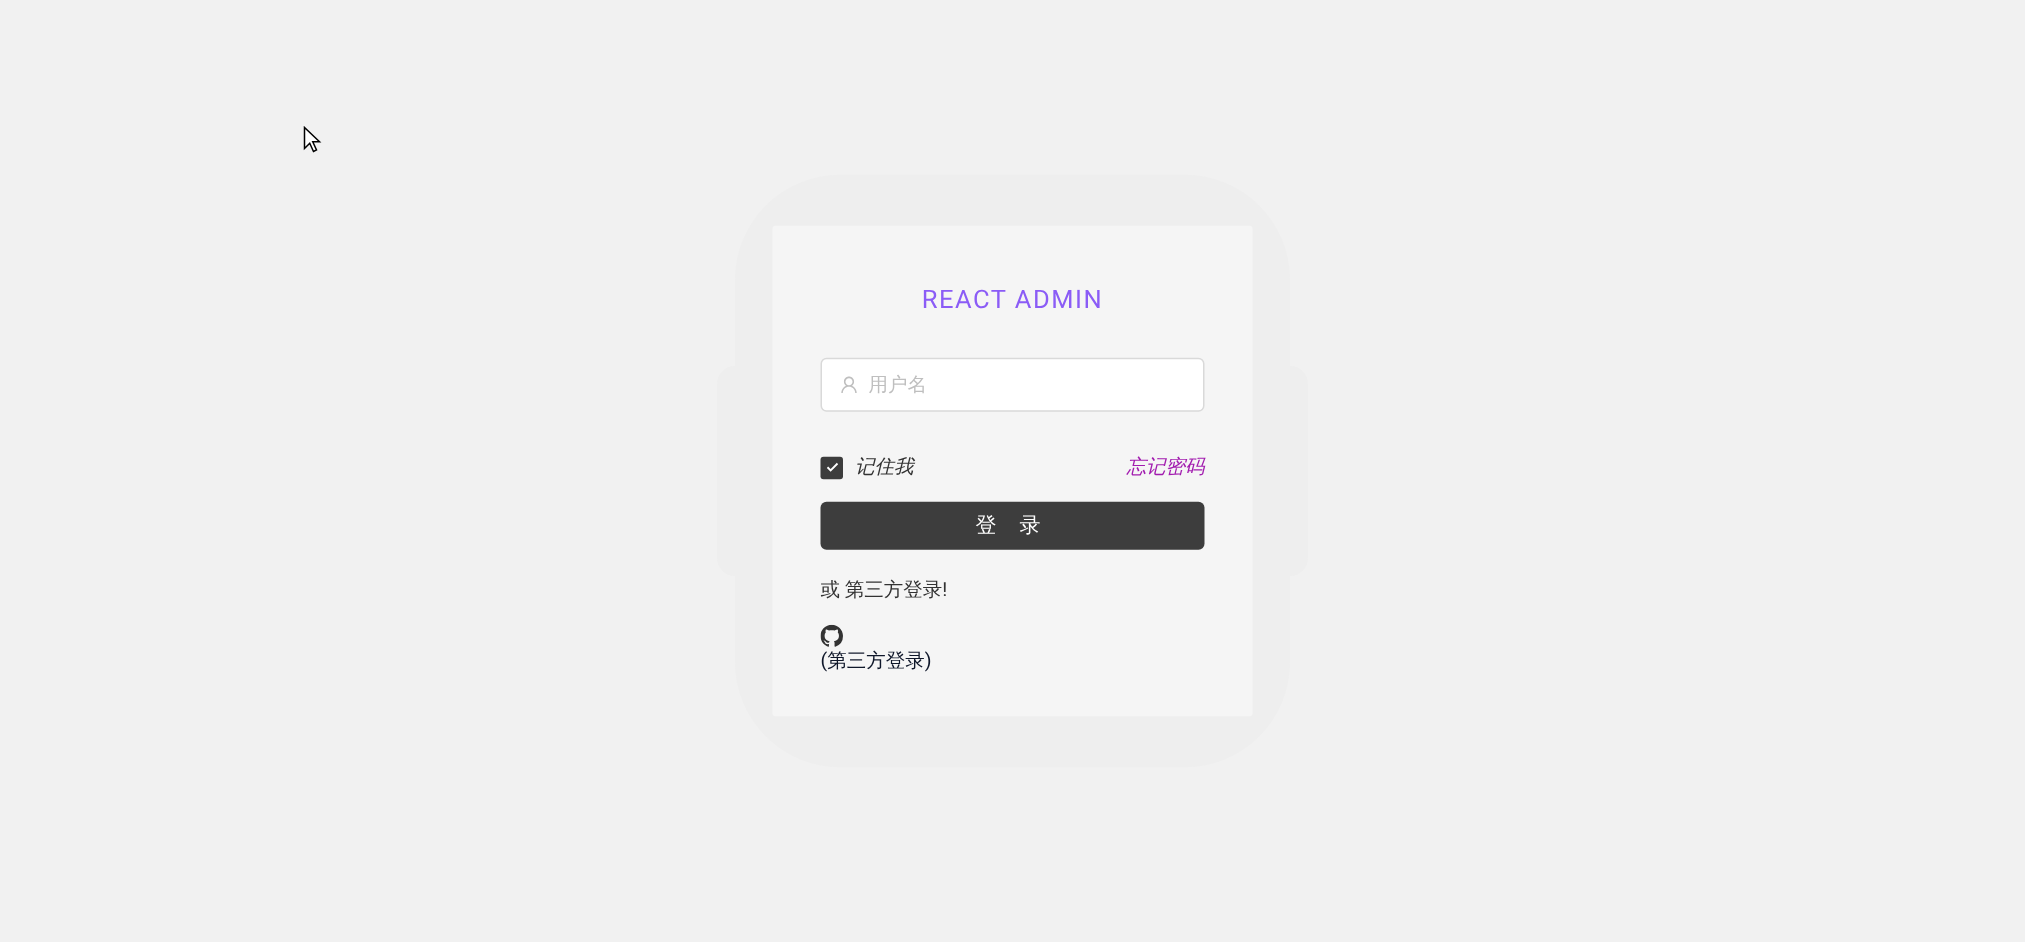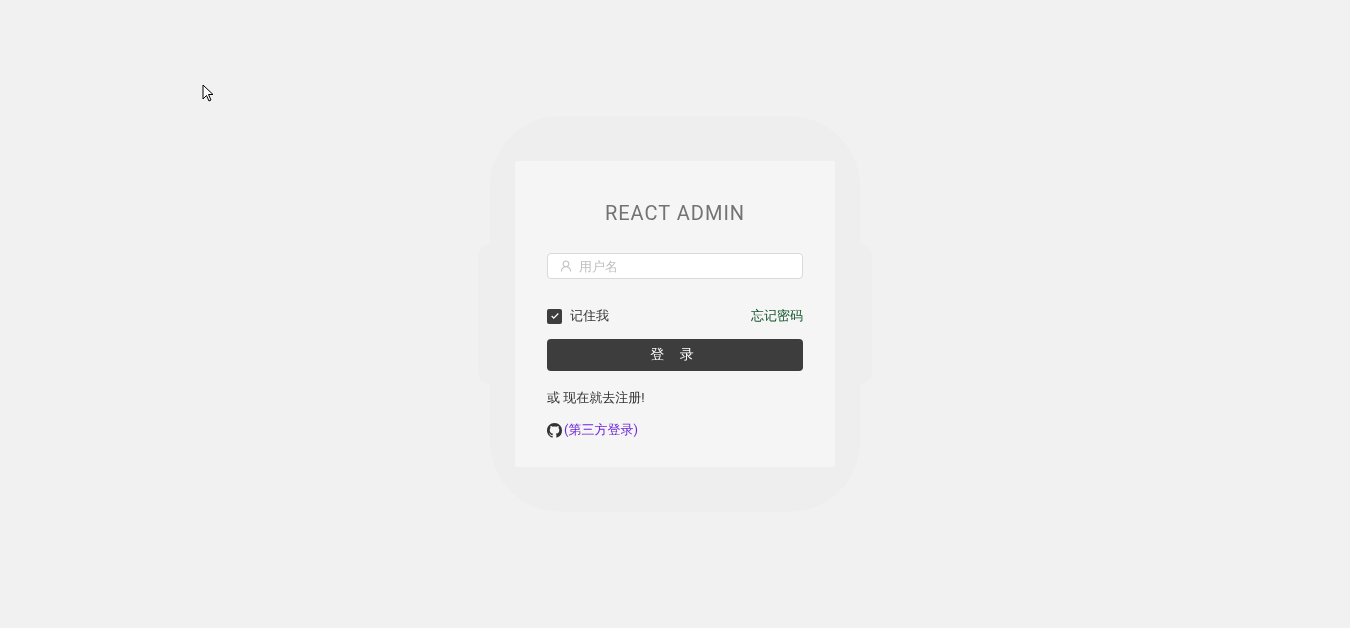--- a/index.html
+++ b/index.html
@@ -40,38 +40,38 @@
       left: 50%;
       top: 50%;
       transform: translate(-50%, -50%);
       width: 320px;
       background: #f5f5f5;
       padding: 40px 32px 28px 32px;
       border-radius: 2px;
     }
     .login-title {
       text-align: center;
-      font-size: 20px;
-      color: #737373;
+      font-size: 17px;
+      color: #8b5cf6;
       letter-spacing: 1px;
       margin-bottom: 28px;
       font-weight: 400;
     }
     .form-item {
       margin-bottom: 28px;
       position: relative;
     }
     .input-wrapper {
       position: relative;
       display: flex;
       align-items: center;
       background: #fff;
       border: 1px solid #d9d9d9;
       border-radius: 4px;
-      height: 26px;
+      height: 36px;
       padding: 0 11px;
     }
     .input-wrapper svg {
       width: 14px;
       height: 14px;
       flex-shrink: 0;
       margin-right: 6px;
     }
     .input-wrapper input {
       border: none;
@@ -84,20 +84,21 @@
     }
     .input-wrapper input::placeholder {
       color: #bfbfbf;
     }
     .remember-row {
       display: flex;
       justify-content: space-between;
       align-items: center;
       margin-bottom: 14px;
       font-size: 13px;
+      font-style: italic;
     }
     .checkbox-wrapper {
       display: flex;
       align-items: center;
       cursor: pointer;
     }
     .checkbox-box {
       width: 15px;
       height: 15px;
       background: #3d3d3d;
@@ -108,21 +109,21 @@
       margin-right: 8px;
     }
     .checkbox-box svg {
       width: 10px;
       height: 10px;
     }
     .checkbox-label {
       color: #333;
     }
     .forgot-link {
-      color: #14532d;
+      color: #a21caf;
       cursor: pointer;
       text-decoration: none;
       text-align: right;
     }
     .login-btn {
       width: 100%;
       height: 32px;
       background: #3d3d3d;
       color: #fff;
       border: none;
@@ -136,23 +137,24 @@
     .register-row {
       font-size: 13px;
       color: #333;
       margin-bottom: 14px;
     }
     .register-link {
       cursor: pointer;
     }
     .third-party-row {
       display: flex;
-      align-items: center;
-      font-size: 13px;
-      color: #6d28d9;
+      align-items: flex-start;
+      font-size: 13px;
+      color: #0f172a;
+      flex-direction: column;
     }
     .github-icon {
       width: 15px;
       height: 15px;
       margin-right: 2px;
       cursor: pointer;
     }
     .cursor {
       position: absolute;
       left: 202px;
@@ -189,21 +191,21 @@
         </svg>
       </span>
       <span class="checkbox-label">记住我</span>
     </label>
     <a class="forgot-link">忘记密码</a>
   </div>
 
   <button class="login-btn">登 录</button>
 
   <div class="register-row">
-    <span>或 </span><span class="register-link">现在就去注册!</span>
+    <span>或 </span><span class="register-link">第三方登录!</span>
   </div>
 
   <div class="third-party-row">
     <svg class="github-icon" viewBox="0 0 16 16" fill="#333">
       <path d="M8 0C3.58 0 0 3.58 0 8c0 3.54 2.29 6.53 5.47 7.59.4.07.55-.17.55-.38 0-.19-.01-.82-.01-1.49-2.01.37-2.53-.49-2.69-.94-.09-.23-.48-.94-.82-1.13-.28-.15-.68-.52-.01-.53.63-.01 1.08.58 1.23.82.72 1.21 1.87.87 2.33.66.07-.52.28-.87.51-1.07-1.78-.2-3.64-.89-3.64-3.95 0-.87.31-1.59.82-2.15-.08-.2-.36-1.02.08-2.12 0 0 .67-.21 2.2.82.64-.18 1.32-.27 2-.27.68 0 1.36.09 2 .27 1.53-1.04 2.2-.82 2.2-.82.44 1.1.16 1.92.08 2.12.51.56.82 1.27.82 2.15 0 3.07-1.87 3.75-3.65 3.95.29.25.54.73.54 1.48 0 1.07-.01 1.93-.01 2.2 0 .21.15.46.55.38A8.013 8.013 0 0 0 16 8c0-4.42-3.58-8-8-8z"></path>
     </svg>
     <span>(第三方登录)</span>
   </div>
 </div>
 

